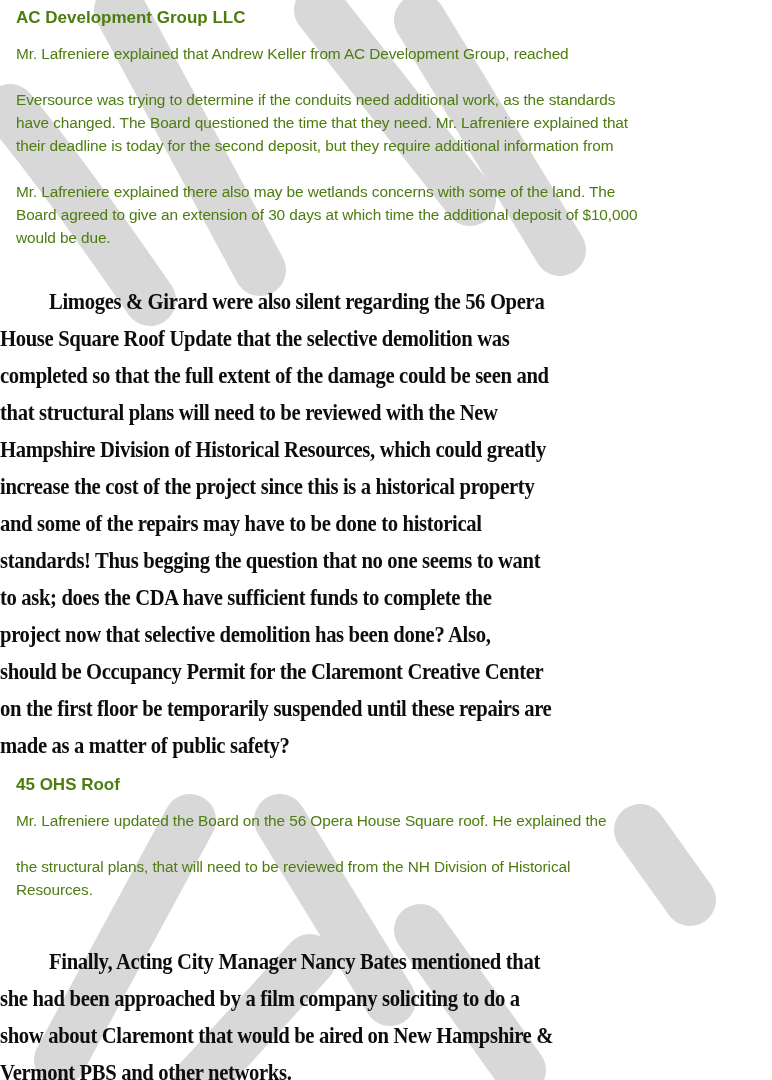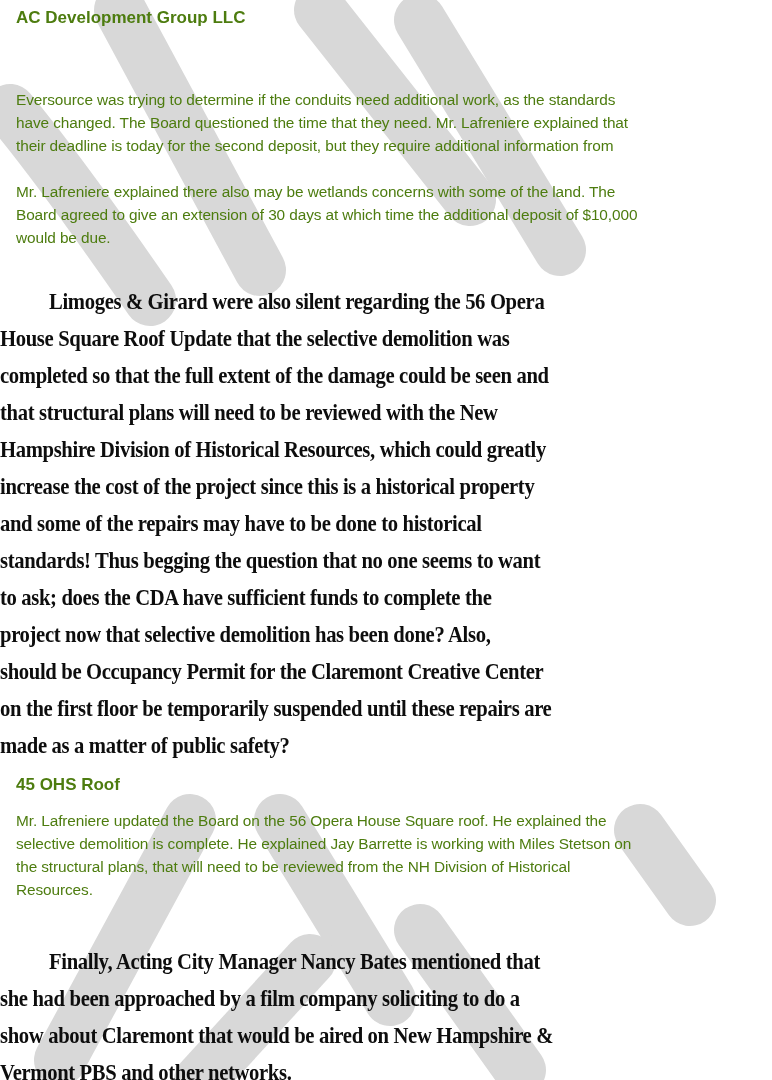--- a/index.html
+++ b/index.html
@@ -44,21 +44,21 @@
     <path d="M 280 820 L 390 1000"></path>
     <path d="M 310 960 L 200 1080"></path>
     <path d="M 420 930 L 520 1070"></path>
     <path d="M 640 830 L 690 900"></path>
   </g>
 </svg>
 
 <section class="excerpt" id="ex1">
   <h3 class="excerpt-title">AC Development Group LLC</h3>
   <p class="excerpt-body">
-    <br>
+    <span>Mr. Lafreniere explained that Andrew Keller from AC Development Group, reached</span><br>
     <br>
     <span>Eversource was trying to determine if the conduits need additional work, as the standards</span><br>
     <span>have changed. The Board questioned the time that they need. Mr. Lafreniere explained that</span><br>
     <span>their deadline is today for the second deposit, but they require additional information from</span><br>
     <br>
     <span>Mr. Lafreniere explained there also may be wetlands concerns with some of the land. The</span><br>
     <span>Board agreed to give an extension of 30 days at which time the additional deposit of $10,000</span><br>
     <span>would be due.</span>
   </p>
 </section>
@@ -76,21 +76,21 @@
   <span>project now that selective demolition has been done?  Also,</span><br>
   <span>should be Occupancy Permit for the Claremont Creative Center</span><br>
   <span>on the first floor be temporarily suspended until these repairs are</span><br>
   <span>made as a matter of public safety?</span>
 </p>
 
 <section class="excerpt" id="ex2">
   <h3 class="excerpt-title">45 OHS Roof</h3>
   <p class="excerpt-body">
     <span>Mr. Lafreniere updated the Board on the 56 Opera House Square roof. He explained the</span><br>
-    <span>selective demolition is complete. He explained Jay Barrette is working with Miles Stetson on</span><br>
+    <br>
     <span>the structural plans, that will need to be reviewed from the NH Division of Historical</span><br>
     <span>Resources.</span>
   </p>
 </section>
 
 <p class="commentary" id="c2">
   <span class="indent"></span><span>Finally, Acting City Manager Nancy Bates mentioned that</span><br>
   <span>she had been approached by a film company soliciting to do a</span><br>
   <span>show about Claremont that would be aired on New Hampshire &amp;</span><br>
   <span>Vermont PBS and other networks.</span>

